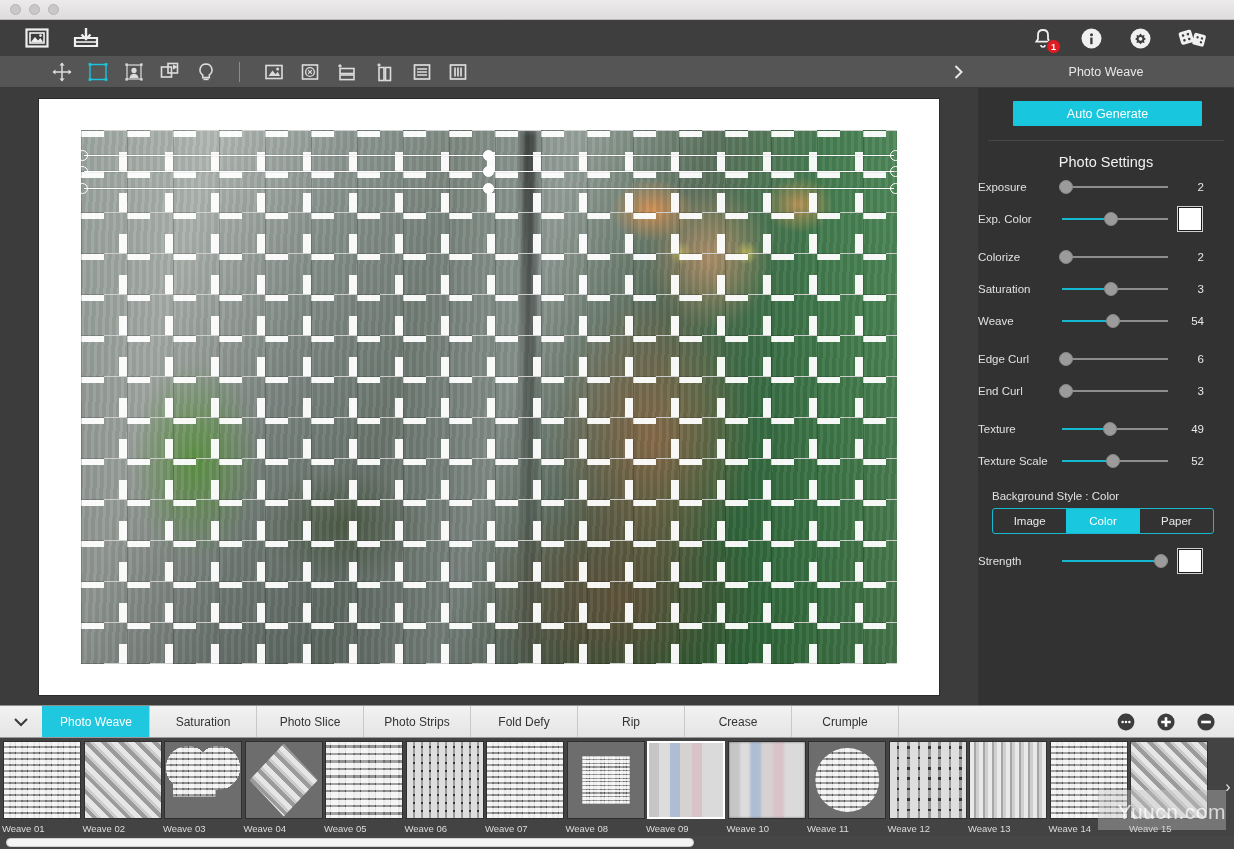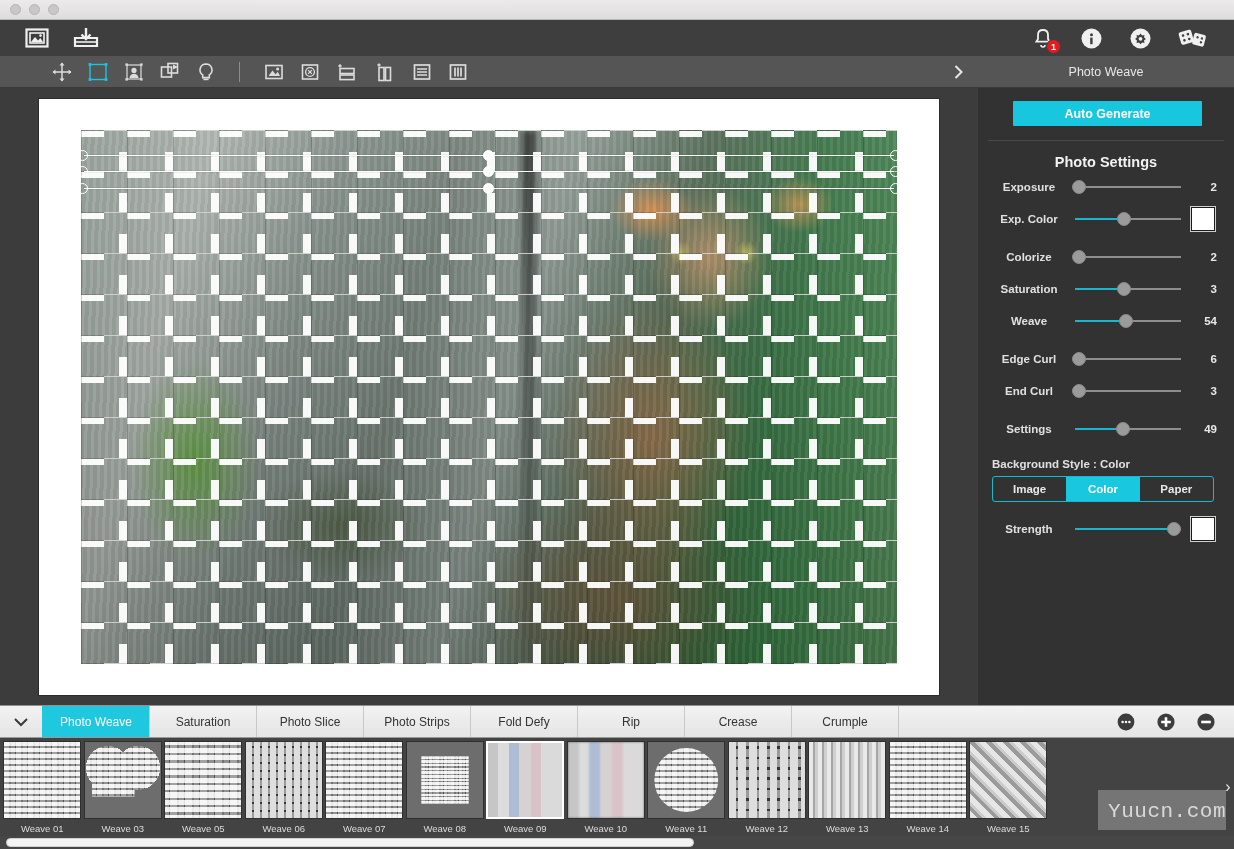--- a/index.html
+++ b/index.html
@@ -129,37 +129,37 @@
   }
   .sel-handle {
     position: absolute; width: 11px; height: 11px; border-radius: 50%;
     border: 1.5px solid #ffffff; background: transparent; cursor: pointer;
   }
   .sel-handle.filled { background: #ffffff; }
 
   
   .panel {
     position: absolute; top: 88px; left: 978px; width: 256px; height: 617px;
-    background: #323232; color: #e6e6e6; font-weight: bold;
+    background: #323232; color: #e6e6e6;
   }
   .auto-gen {
     margin: 13px 32px 0 35px; height: 25px; background: #18c6dd;
     color: #ffffff; font-size: 12.5px; display: flex;
     align-items: center; justify-content: center; cursor: pointer;
     border-radius: 1px;
   }
   .hr { height: 1px; background: #484848; margin: 14px 10px 0 10px; }
   .panel-title { text-align: center; font-size: 14.5px; margin-top: 13px; color: #f2f2f2; }
 
   .row {
     display: flex; align-items: center; height: 30px; padding: 0 0 0 0; margin-top: 2px;
   }
   .row .lbl {
-    width: 84px; text-align: center; font-size: 11.5px; color: #e0e0e0;
-    padding-right: 8px; white-space: nowrap; margin-left: 13px;
+    width: 84px; text-align: left; font-size: 11.5px; color: #e0e0e0;
+    padding-right: 8px; white-space: nowrap;
   }
   .slider { position: relative; width: 106px; height: 14px; flex: 0 0 auto; }
   .track { position: absolute; top: 6px; left: 0; width: 106px; height: 2px; background: #8e8e8e; }
   .fill  { position: absolute; top: 6px; left: 0; height: 2px; background: #15b8cf; }
   .knob  {
     position: absolute; top: 0px; width: 14px; height: 14px; border-radius: 50%;
     background: #9b9b9b; border: 1px solid #8a8a8a; cursor: pointer;
     transform: translateX(-7px);
   }
   .val { width: 36px; text-align: right; font-size: 11.5px; color: #e8e8e8; padding-left: 10px; }
@@ -201,31 +201,31 @@
     background: #434343; overflow: hidden;
   }
   .thumbs { display: flex; align-items: flex-start; padding-left: 2px; }
   .thumb-cell { width: 80.5px; flex: 0 0 80.5px; cursor: pointer; }
   .thumb-img {
     width: 78px; height: 78px; margin: 3px auto 0 auto; position: relative;
     background: #6d6d6d; overflow: hidden; border: 1px solid #2f2f2f;
   }
   .thumb-cell.selected .thumb-img { border: 2px solid #ffffff; background: #efefef; }
   .thumb-label {
-    text-align: center; font-size: 9.5px; color: #dcdcdc; margin-top: 4px;
+    font-size: 9.5px; color: #dcdcdc; margin-top: 4px;
   }
   .strip-arrow {
     position: absolute; right: 0; top: 738px; width: 12px; height: 98px;
     display: flex; align-items: center; justify-content: center;
     color: #e6e6e6; font-size: 16px; cursor: pointer; z-index: 5;
   }
   .watermark {
     position: absolute; right: 8px; top: 800px; color: rgba(255,255,255,0.72);
     font-size: 21px; letter-spacing: 0.5px; z-index: 6; pointer-events: none;
-    font-family: Liberation Mono, monospace;
+    font-family: Liberation Sans, sans-serif;
   }
   .wm-box {
     position: absolute; right: 8px; top: 790px; width: 128px; height: 40px;
     background: rgba(200,200,200,0.38); z-index: 5; pointer-events: none;
   }
 
   
   .hscroll {
     position: absolute; top: 836px; left: 0; width: 1234px; height: 13px;
     background: #464646;
@@ -534,27 +534,36 @@
         </div>
         <div class="row">
           <div class="lbl">End Curl</div>
           <div class="slider">
             <div class="track"></div>
             <div class="knob" style="left:4%"></div>
           </div>
           <div class="val">3</div>
         </div>
         <div class="row" style="margin-top: 8px;">
-          <div class="lbl">Settings</div>
+          <div class="lbl">Texture</div>
           <div class="slider">
             <div class="track"></div>
             <div class="fill" style="width:45%"></div>
             <div class="knob" style="left:45%"></div>
           </div>
           <div class="val">49</div>
+        </div>
+        <div class="row">
+          <div class="lbl">Texture Scale</div>
+          <div class="slider">
+            <div class="track"></div>
+            <div class="fill" style="width:48%"></div>
+            <div class="knob" style="left:48%"></div>
+          </div>
+          <div class="val">52</div>
         </div>
       </div>
 
     <div class="bg-style-label">Background Style : Color</div>
     <div class="seg">
       <div>Image</div>
       <div class="active">Color</div>
       <div>Paper</div>
     </div>
 
@@ -614,23 +623,35 @@
   <div class="thumbstrip">
     <div class="thumbs" id="thumb-list">
         <div class="thumb-cell">
           <div class="thumb-img">
             <div class="p-basket"></div>
           </div>
           <div class="thumb-label">Weave 01</div>
         </div>
         <div class="thumb-cell">
           <div class="thumb-img">
+            <div class="p-diag"></div>
+          </div>
+          <div class="thumb-label">Weave 02</div>
+        </div>
+        <div class="thumb-cell">
+          <div class="thumb-img">
             <div class="p-basket mask-heart"></div>
           </div>
           <div class="thumb-label">Weave 03</div>
+        </div>
+        <div class="thumb-cell">
+          <div class="thumb-img">
+            <div class="p-diag mask-diamond"></div>
+          </div>
+          <div class="thumb-label">Weave 04</div>
         </div>
         <div class="thumb-cell">
           <div class="thumb-img">
             <div class="p-basket" style="transform:rotate(0deg) scale(1.25)"></div>
           </div>
           <div class="thumb-label">Weave 05</div>
         </div>
         <div class="thumb-cell">
           <div class="thumb-img">
             <div class="p-grid"></div>

